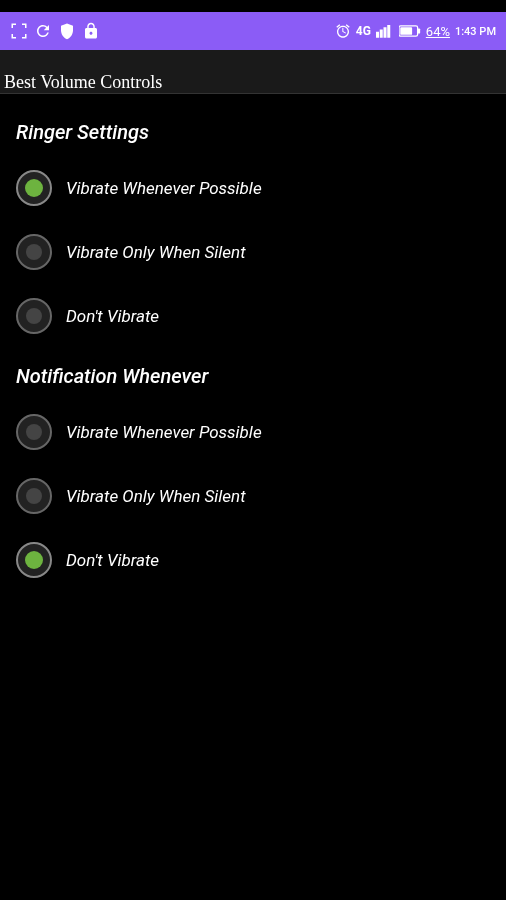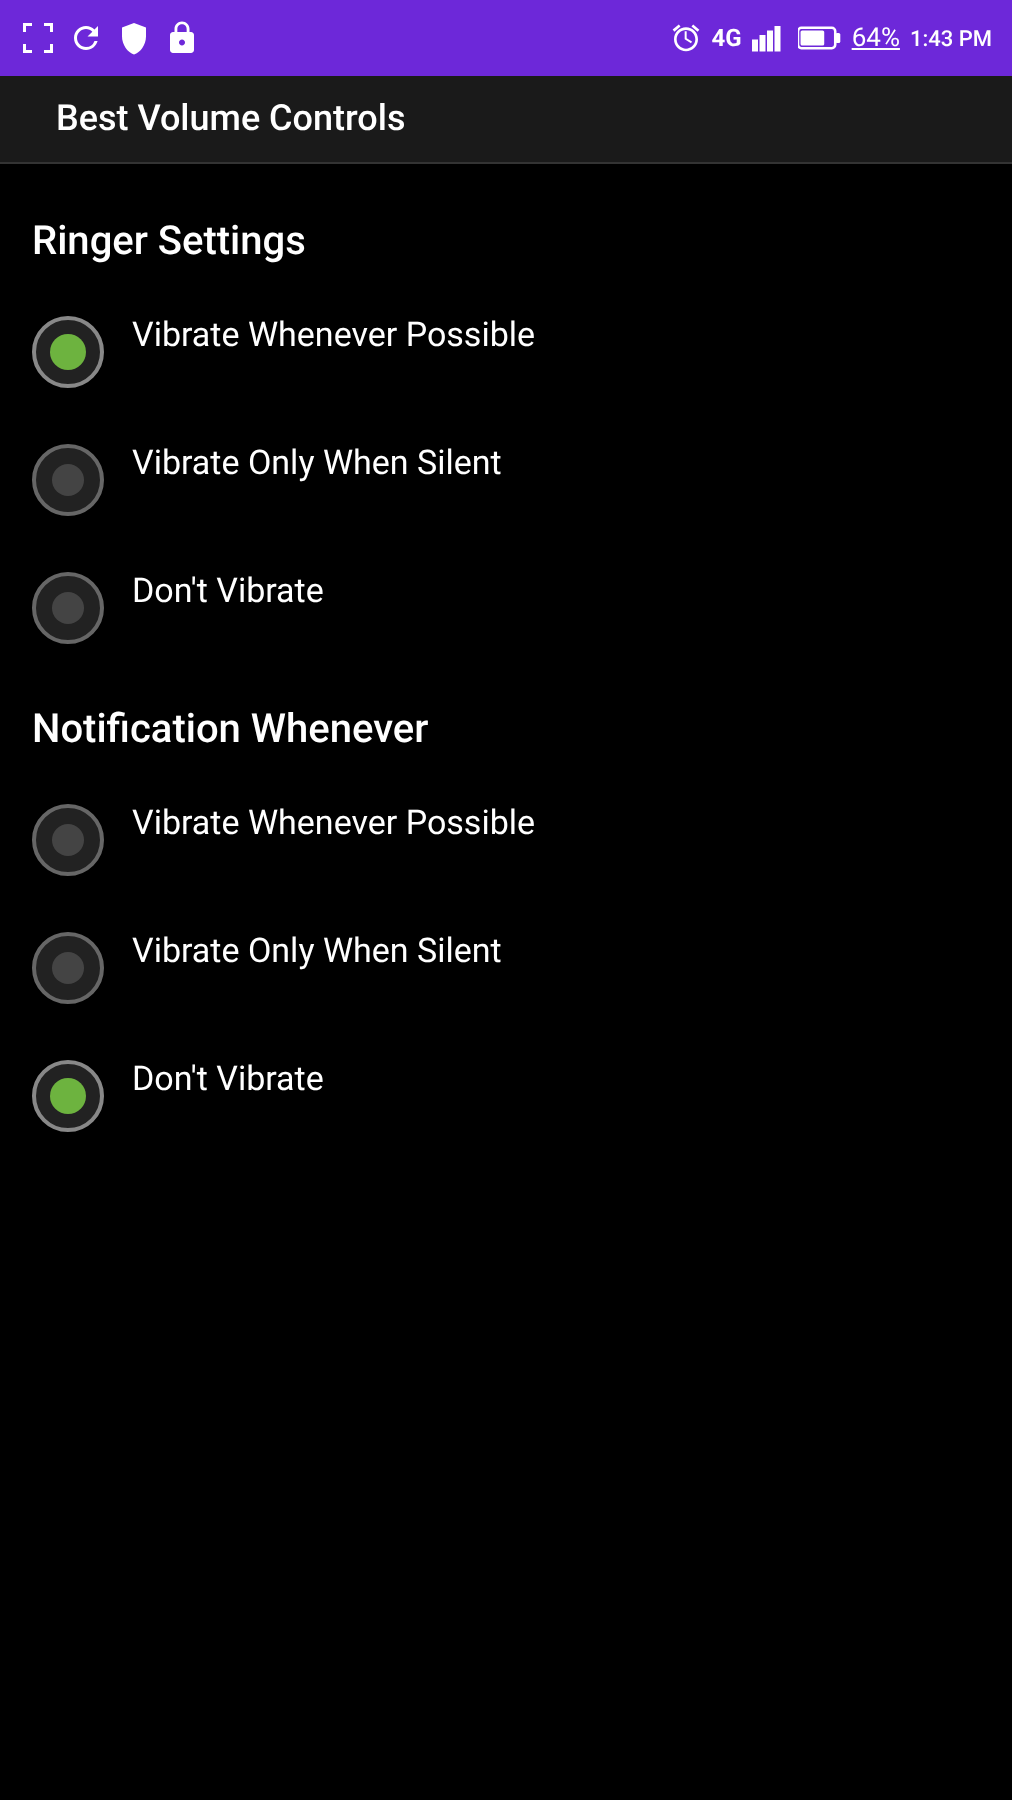--- a/index.html
+++ b/index.html
@@ -14,25 +14,26 @@
       background: #000;
       font-family: 'Roboto', Arial, sans-serif;
       overflow: hidden;
       color: #fff;
     }
 
     
     .status-bar {
       width: 100%;
       height: 38px;
-      background: #6d28d9;
+      background: #8b5cf6;
       display: flex;
       align-items: center;
       justify-content: space-between;
       padding: 0 10px;
+      margin-top: 12px;
     }
 
     .status-bar-left {
       display: flex;
       align-items: center;
       gap: 6px;
     }
 
     .status-bar-right {
       display: flex;
@@ -41,45 +42,48 @@
       font-size: 13px;
       color: #fff;
     }
 
     
     .title-bar {
       width: 100%;
       height: 44px;
       background: #1a1a1a;
       display: flex;
-      align-items: center;
-      padding: 0 28px;
+      align-items: flex-end;
+      padding: 0 4px;
       border-bottom: 1px solid #333;
+      font-family: Liberation Serif, serif;
     }
 
     .title-bar-text {
       color: #fff;
       font-size: 18px;
       font-weight: 500;
     }
 
     
     .content {
       padding: 10px 0;
+      font-style: italic;
     }
 
     .section-header {
       font-size: 20px;
       font-weight: 500;
       color: #fff;
       padding: 16px 16px 12px 16px;
     }
 
     .radio-option {
       display: flex;
+      align-items: center;
       padding: 14px 16px;
       cursor: pointer;
     }
 
     .radio-option-label {
       font-size: 17px;
       color: #fff;
       margin-left: 14px;
     }
 

